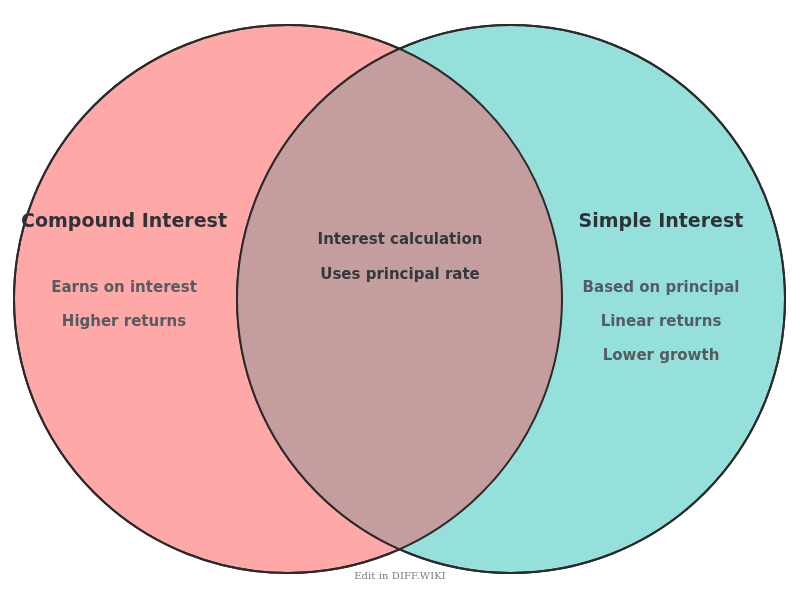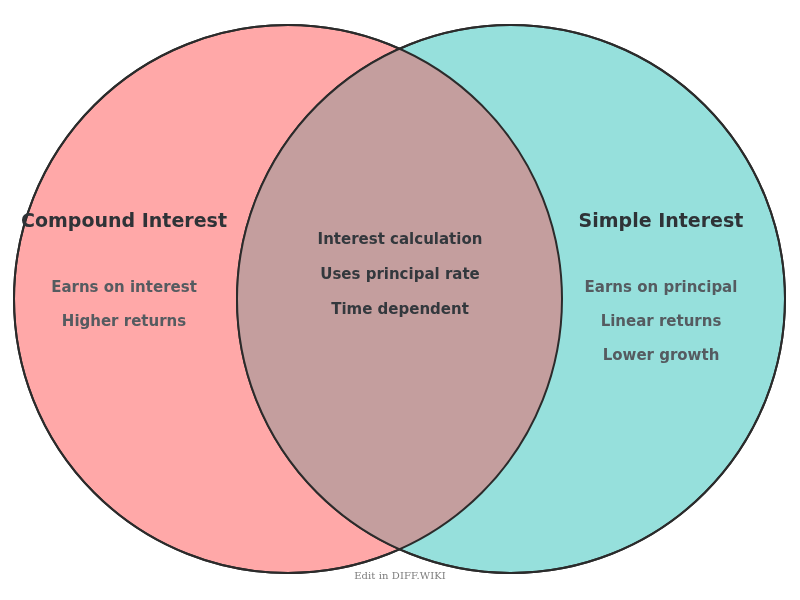--- a/index.html
+++ b/index.html
@@ -130,27 +130,26 @@
       <div class="col-title">Compound Interest</div>
       <div class="items">
         <div class="col-item">Earns on interest</div>
         <div class="col-item">Higher returns</div>
       </div>
     </div>
 
     <div class="col" id="center-column">
       <div class="center-item">Interest calculation</div>
       <div class="center-item">Uses principal rate</div>
-      <div class="center-item">Time dependent</div>
     </div>
 
     <div class="col" id="right-column">
       <div class="col-title">Simple Interest</div>
       <div class="items">
-        <div class="col-item">Earns on principal</div>
+        <div class="col-item">Based on principal</div>
         <div class="col-item">Linear returns</div>
         <div class="col-item">Lower growth</div>
       </div>
     </div>
 
     <div id="footer-note" style="pointer-events:auto;">Edit in DIFF.WIKI</div>
 
   </div>
 </div>
 

